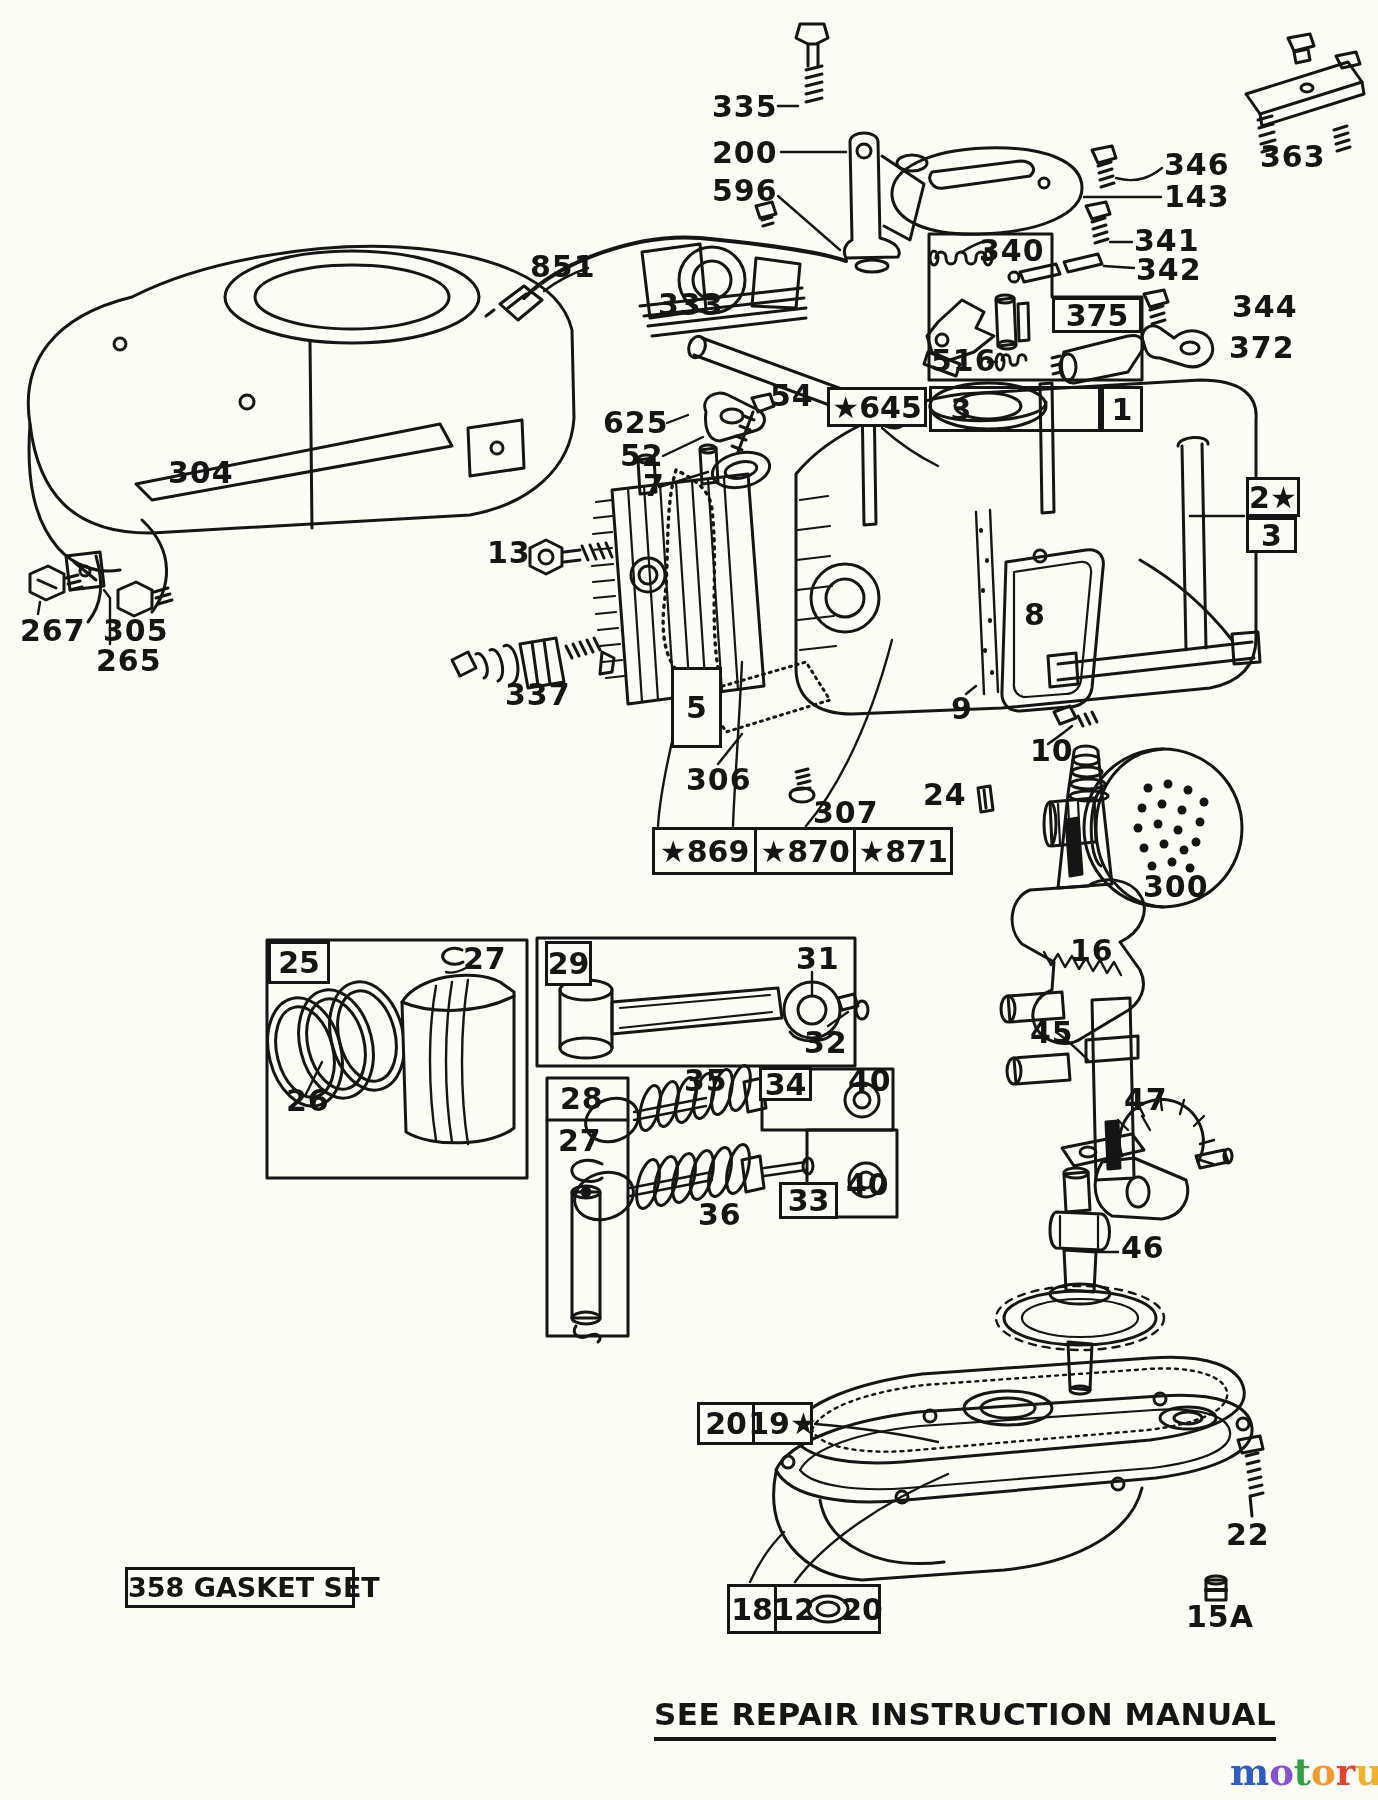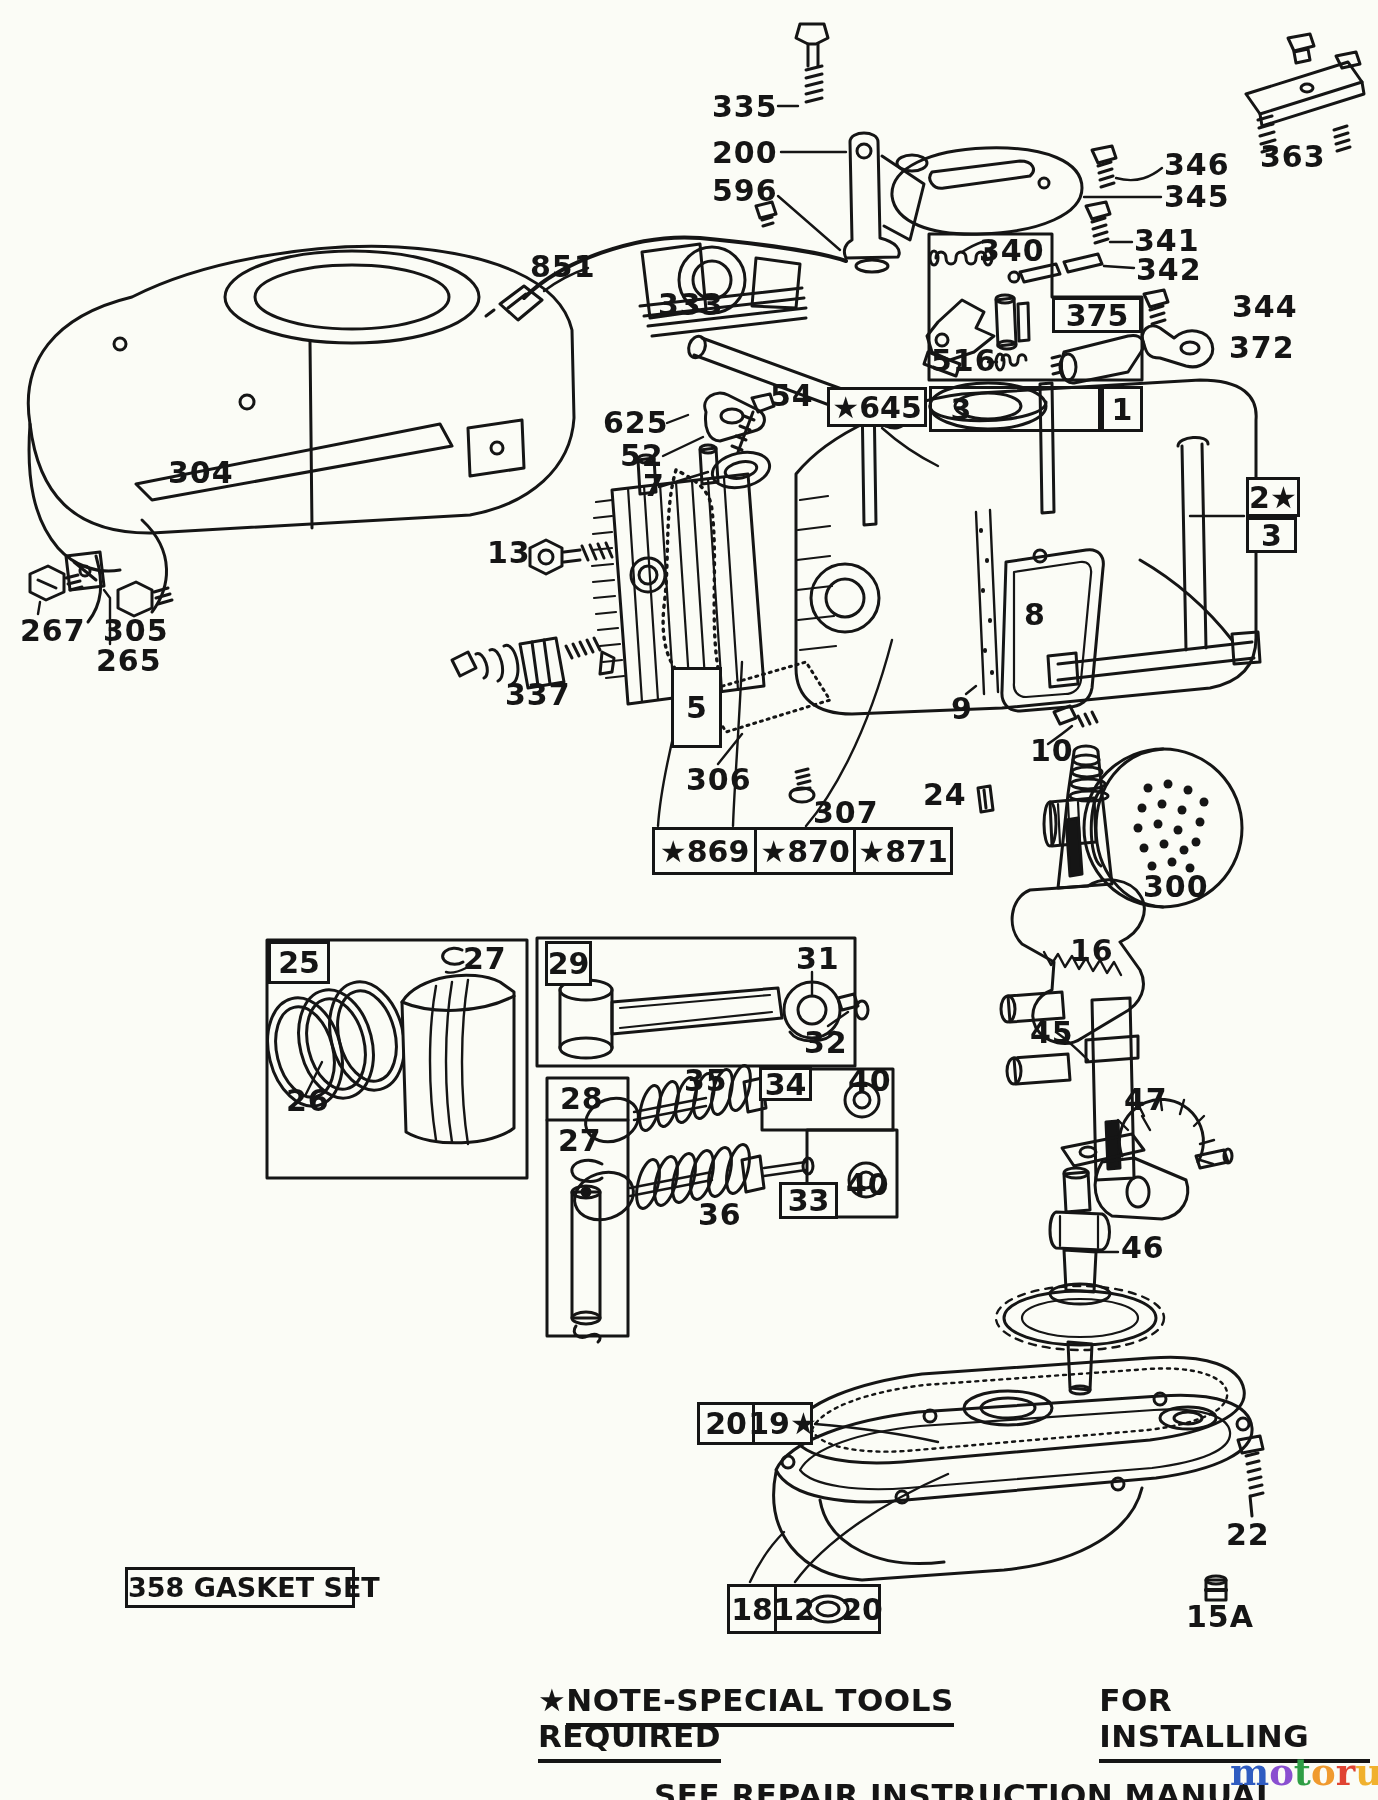--- a/index.html
+++ b/index.html
@@ -369,21 +369,21 @@
   </svg>
 
   <div id="label-layer">
       <div class="plabel" style="left: 712px; top: 92px; text-align: right;">335</div>
       <div class="plabel" style="left: 712px; top: 138px;">200</div>
       <div class="plabel" style="left: 712px; top: 176px;">596</div>
       <div class="plabel" style="left: 530px; top: 252px;">851</div>
       <div class="plabel" style="left: 658px; top: 290px;">333</div>
       <div class="plabel" style="left: 1260px; top: 134px; margin-top: 8px;">363</div>
       <div class="plabel" style="left: 1164px; top: 150px;">346</div>
-      <div class="plabel" style="left: 1164px; top: 182px;">345</div>
+      <div class="plabel" style="left: 1164px; top: 182px;">143</div>
       <div class="plabel" style="left: 1134px; top: 226px;">341</div>
       <div class="plabel" style="left: 1136px; top: 255px;">342</div>
       <div class="plabel" style="left: 1232px; top: 292px;">344</div>
       <div class="plabel" style="left: 1229px; top: 333px;">372</div>
       <div class="plabel" style="left: 979px; top: 236px;">340</div>
       <div class="plabel" style="left: 931px; top: 346px;">516</div>
       <div class="plabel" style="left: 770px; top: 381px;">54</div>
       <div class="plabel" style="left: 603px; top: 408px;">625</div>
       <div class="plabel" style="left: 620px; top: 441px;">52</div>
       <div class="plabel" style="left: 643px; top: 471px;">7</div>
@@ -463,24 +463,20 @@
         <div class="pcell" style="width: 34px;">12</div>
         <div class="pcell" style="width: 35px;"></div>
         <div class="pcell" style="width: 32px;">20</div>
       </div>
       <div class="pbox" style="left: 125px; top: 1567px; width: 230px; height: 41px; background: rgb(251, 252, 246);">
         <div class="pcell" style="width: 280px; font-size: 27px;">358 GASKET SET</div>
       </div>
     </div>
 
   <div id="note">
-    <div id="note-line1">
-      <span><span>★</span><span class="u">NOTE-SPECIAL TOOLS REQUIRED</span></span>
-      <span class="u">FOR INSTALLING</span>
-    </div>
     <div id="note-line2">
       <span class="u">SEE REPAIR INSTRUCTION MANUAL</span>
     </div>
   </div>
 
   <div id="logo">
     <span id="logo-word"><span style="color: rgb(47, 92, 192);">m</span><span style="color: rgb(138, 79, 208);">o</span><span style="color: rgb(47, 158, 69);">t</span><span style="color: rgb(240, 154, 46);">o</span><span style="color: rgb(224, 68, 50);">r</span><span style="color: rgb(240, 177, 46);">u</span></span>
   </div>
 
 </div>

